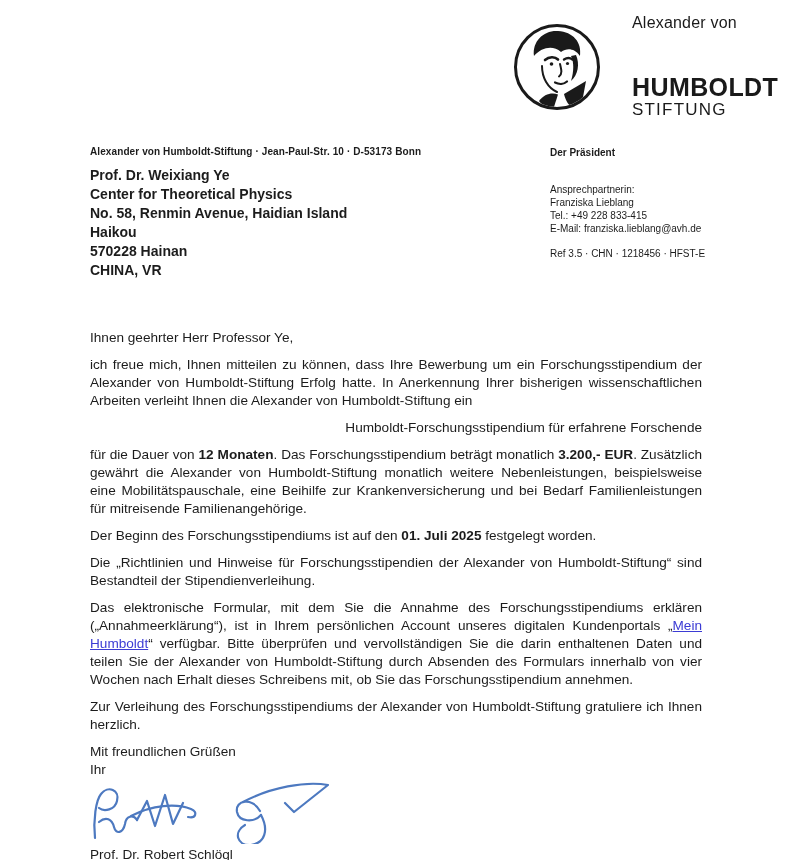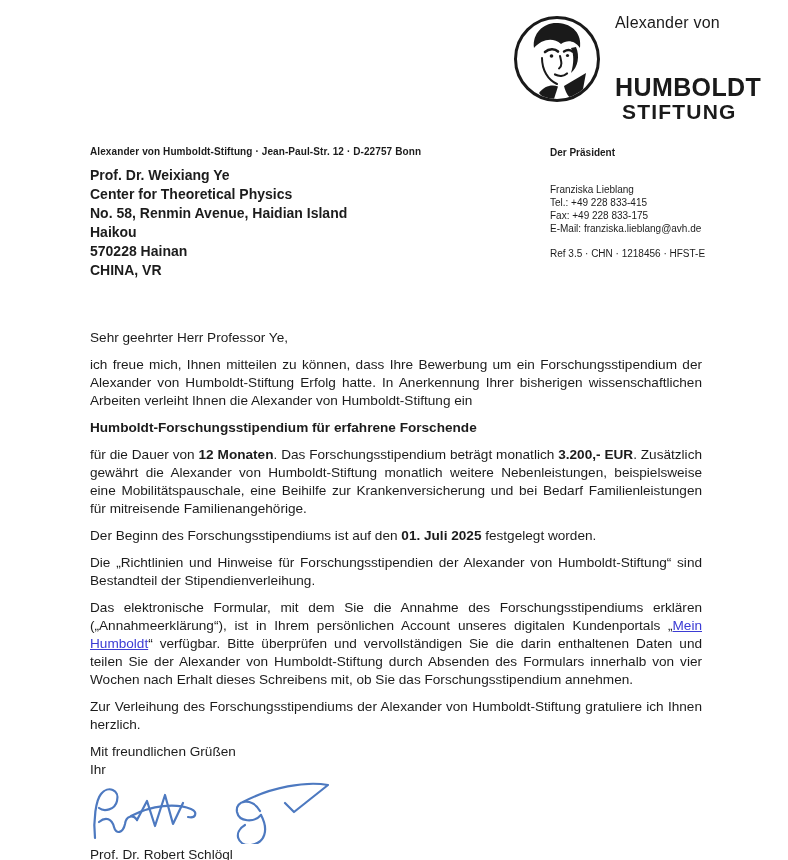--- a/index.html
+++ b/index.html
@@ -7,26 +7,26 @@
     width:788px; height:860px;
     background:#ffffff;
     font-family:"Liberation Sans", sans-serif;
     color:#1c1c1c;
     position:relative;
     overflow:hidden;
   }
   .page { position:absolute; inset:0; }
 
   
-  .logo { position:absolute; top:14px; left:512px; display:flex; gap:13px; }
+  .logo { position:absolute; top:14px; left:512px; display:flex; align-items:center; gap:30px; }
   .logo-portrait { width:90px; height:90px; flex:0 0 auto; }
   .logo-text { line-height:1.08; color:#1a1a1a; }
   .logo-line1 { font-size:16px; letter-spacing:0.2px; }
   .logo-line2 { font-size:25px; font-weight:700; letter-spacing:0.4px;margin-top:43px; }
-  .logo-line3 { font-size:21px; font-weight:700; letter-spacing:1.2px;margin-left:7px; }
+  .logo-line3 { font-size:17px; font-weight:400; letter-spacing:1.2px; }
 
   
   .sender-line {
     position:absolute; left:90px; top:146px;
     font-size:10px; font-weight:700; letter-spacing:0.1px;
   }
   .recipient {
     position:absolute; left:90px; top:166px;
     font-size:14px; line-height:19px;font-weight:bold;
   }
@@ -37,21 +37,21 @@
   .info-contact { margin:0 0 12px 0; }
   .info-ref { margin:0 0 11px 0; }
 
   
   .body-text {
     position:absolute; left:90px; top:329px; width:612px;
     font-size:13.6px; line-height:18px; text-align:justify;
   }
   .body-text p { margin:0 0 9px 0; }
   .salutation { text-align:left; }
-  .award-heading { text-align:left; font-weight:700; margin:9px 0 9px 0; }
+  .award-heading { text-align:right; font-weight:400; margin:9px 0 9px 0; }
   .closing-block { text-align:left; margin-bottom:2px !important; }
   b { font-weight:700; }
   a.doc-link { color:#3b3bd4; text-decoration:underline; cursor:pointer; }
 
   .signature { display:block; margin:3px 0 2px -2px; }
   .signer-name { text-align:left; }
 </style>
 </head>
 <body>
 
@@ -81,46 +81,46 @@
         </g>
       </svg>
     </div>
     <div class="logo-text">
       <div class="logo-line1">Alexander von</div>
       <div class="logo-line2">HUMBOLDT</div>
       <div class="logo-line3">STIFTUNG</div>
     </div>
   </div>
 
-  <div class="sender-line">Alexander von Humboldt-Stiftung · Jean-Paul-Str. 12 · D-22757 Bonn</div>
+  <div class="sender-line">Alexander von Humboldt-Stiftung · Jean-Paul-Str. 10 · D-53173 Bonn</div>
 
   <div class="recipient">
     <div>Prof. Dr. Weixiang Ye</div>
     <div>Center for Theoretical Physics</div>
     <div>No. 58, Renmin Avenue, Haidian Island</div>
     <div>Haikou</div>
     <div>570228 Hainan</div>
     <div>CHINA, VR</div>
   </div>
 
   <div class="info">
     <div class="info-title">Der Präsident</div>
     <div class="info-contact">
+      <div>Ansprechpartnerin:</div>
       <div>Franziska Lieblang</div>
       <div>Tel.: +49 228 833-415</div>
-      <div>Fax: +49 228 833-175</div>
       <div>E-Mail: franziska.lieblang@avh.de</div>
     </div>
     <div class="info-ref">
       <div>Ref 3.5 · CHN · 1218456 · HFST-E</div>
     </div>
   </div>
 
   <div class="body-text">
-    <p class="salutation">Sehr geehrter Herr Professor Ye,</p>
+    <p class="salutation">Ihnen geehrter Herr Professor Ye,</p>
 
     <p>ich freue mich, Ihnen mitteilen zu können, dass Ihre Bewerbung um ein Forschungsstipendium der Alexander von Humboldt-Stiftung Erfolg hatte. In Anerkennung Ihrer bisherigen wissenschaftlichen Arbeiten verleiht Ihnen die Alexander von Humboldt-Stiftung ein</p>
 
     <p class="award-heading">Humboldt-Forschungsstipendium für erfahrene Forschende</p>
 
     <p><span>für die Dauer von </span><b>12 Monaten</b><span>. Das Forschungsstipendium beträgt monatlich </span><b>3.200,- EUR</b><span>. Zusätzlich gewährt die Alexander von Humboldt-Stiftung monatlich weitere Nebenleistungen, beispielsweise eine Mobilitätspauschale, eine Beihilfe zur Krankenversicherung und bei Bedarf Familienleistungen für mitreisende Familienangehörige.</span></p>
 
     <p><span>Der Beginn des Forschungsstipendiums ist auf den </span><b>01. Juli 2025</b><span> festgelegt worden.</span></p>
 
     <p>Die „Richtlinien und Hinweise für Forschungsstipendien der Alexander von Humboldt-Stiftung“ sind Bestandteil der Stipendienverleihung.</p>

